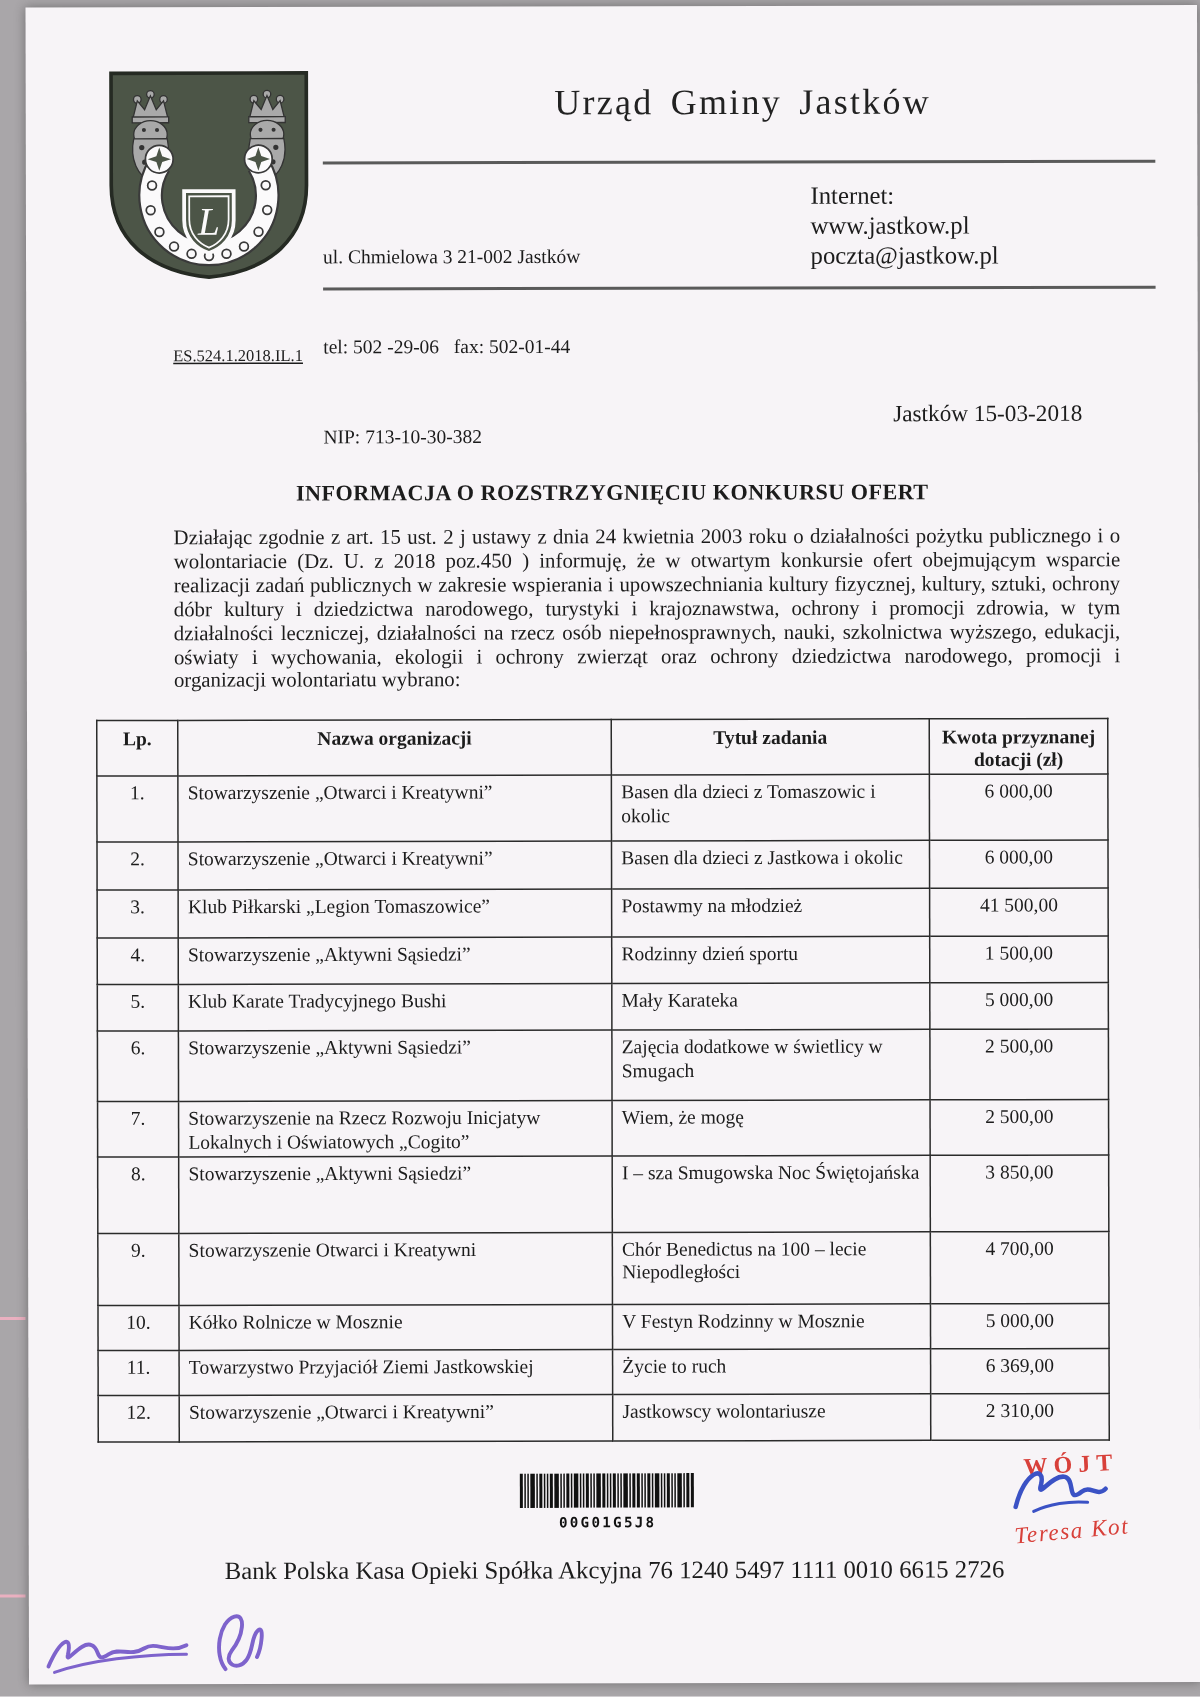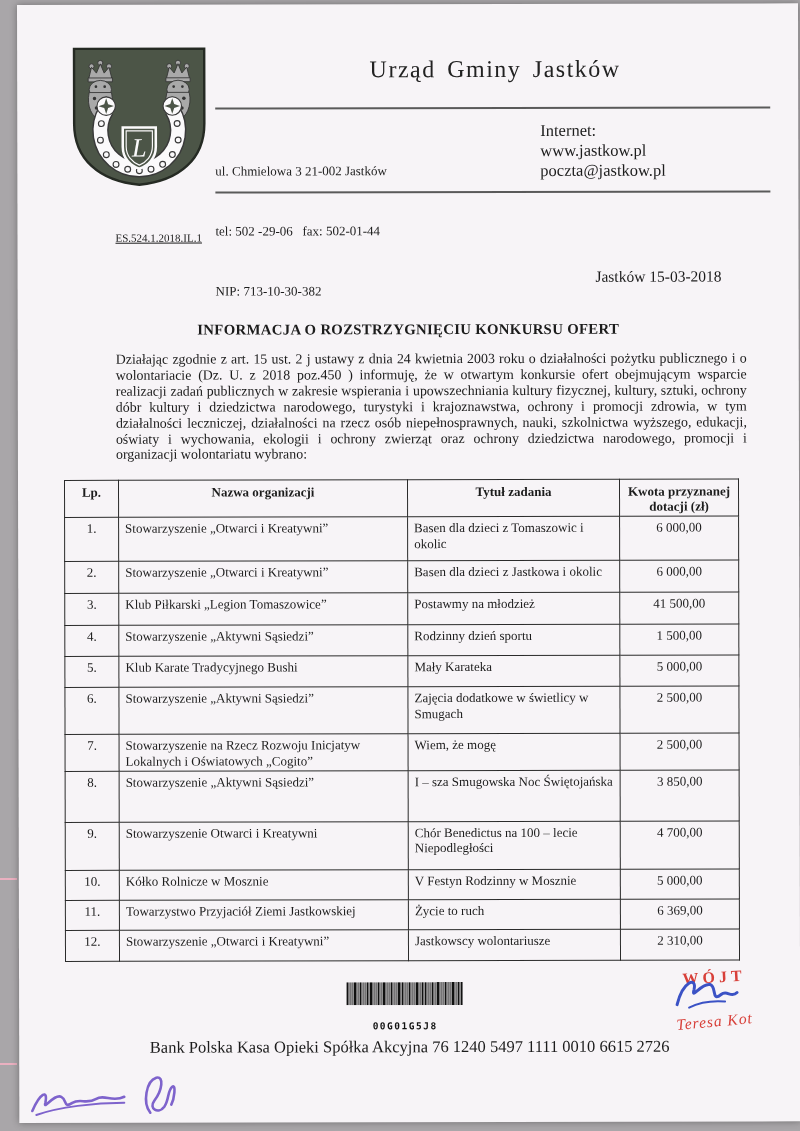--- a/index.html
+++ b/index.html
@@ -52,21 +52,21 @@
   }
   table.grants th { font-weight:bold; text-align:center; padding-top:4px; }
   td.c-lp { text-align:center; }
   td.c-amt { text-align:center; white-space:nowrap; }
   td.c-org { padding-left:8px;margin-left:44px; }
   .nw { white-space:nowrap; }
 
   
   .barcode-wrap { position:absolute; left:327px; top:978px; width:118px; text-align:center; }
   .barcode-text { font-family:"DejaVu Sans Mono",monospace; font-size:9.5px; font-weight:bold;
-                  letter-spacing:1.5px; margin-top:11px; color:#111; }
+                  letter-spacing:1.5px; margin-top:0; color:#111; }
   .stamp { position:absolute; left:618px; top:963px; width:155px; height:80px; }
   .stamp-title { position:absolute; left:22px; top:2px; width:110px; text-align:center;
                  color:#d8403a; font-weight:bold; font-size:16px; letter-spacing:4px;
                  transform:rotate(-3deg); }
   .stamp-sig { position:absolute; left:30px; top:6px; }
   .stamp-name { position:absolute; left:10px; top:46px; width:135px; text-align:center;
                 color:#d8403a; font-style:italic; font-size:15.5px; letter-spacing:1px;
                 transform:rotate(-5deg); }
   .bank-line { position:absolute; left:0; top:1033px; width:100%; text-align:center; font-size:16.5px; }
   .initials { position:absolute; left:5px; top:1068px; }

